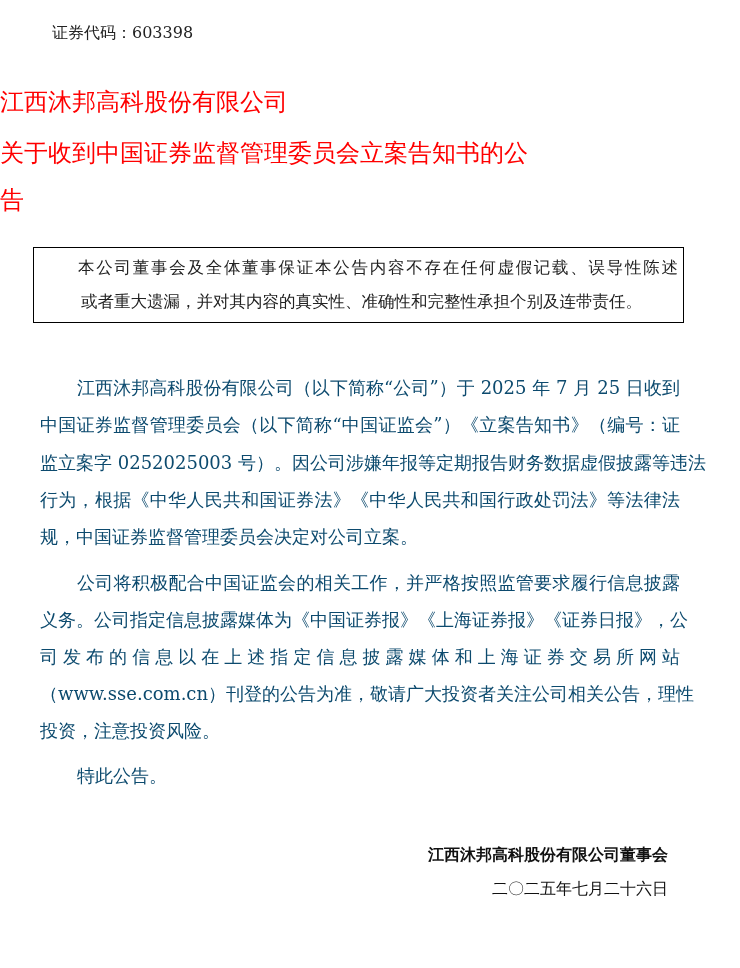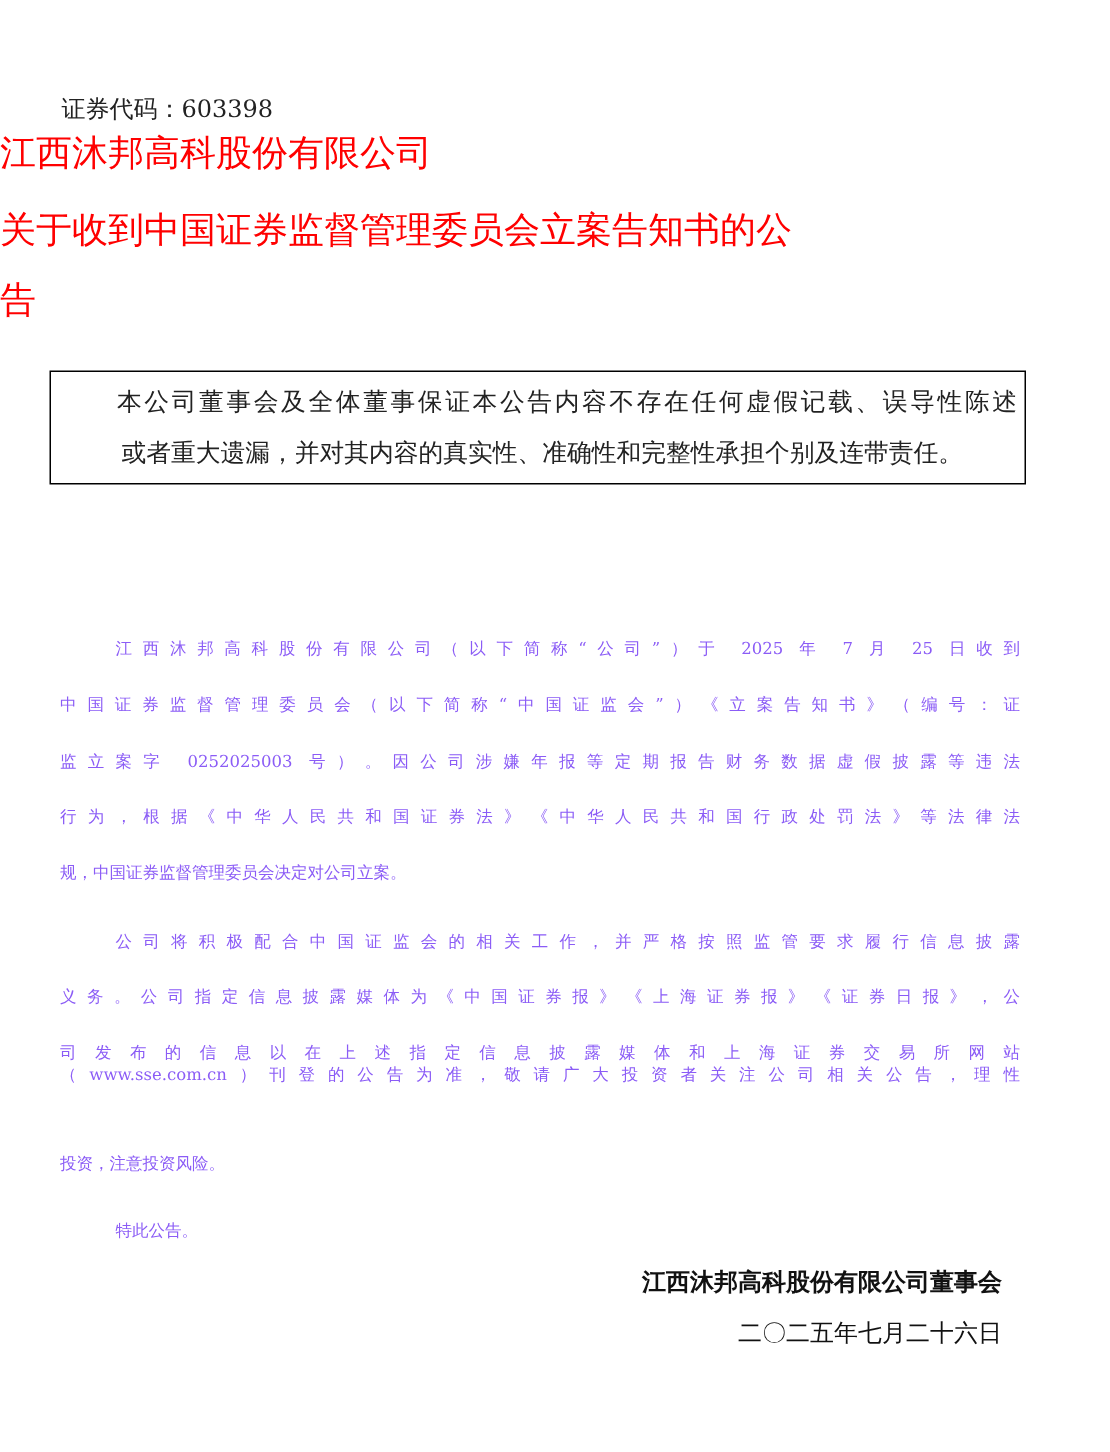--- a/index.html
+++ b/index.html
@@ -6,21 +6,21 @@
   body {
     width: 740px; height: 968px; position: relative; overflow: hidden;
     font-family: "DejaVu Serif", "Liberation Serif", serif;
     color: #1a1a1a;
   }
   .header-row {
     position: absolute; top: 20px; left: 0; width: 740px; height: 26px;
     font-size: 16px; line-height: 26px; color: #222;
   }
   .header-row span { position: absolute; top: 0; white-space: nowrap; }
-  .h-code { left: 41px; margin-top: 40px; }
+  .h-code { left: 52px; }
   .h-name { left: 285px; }
   .h-num  { left: 520px; }
 
   .title {
     position: absolute; left: 0; width: 624px; 
     color: #ff0000; font-family: "DejaVu Sans", "Liberation Sans", sans-serif;
     font-size: 24px; line-height: 34px; white-space: nowrap;
   }
   .t1 { top: 85px; }
   .t2 { top: 136px; }
@@ -31,22 +31,22 @@
     border: 1.5px solid #000;
   }
   .notice-line {
     position: absolute; left: 0; width: 649px; font-size: 16.5px; line-height: 24px;
     white-space: nowrap; color: #222;
   }
   .nl1 { top: 8px; left: 44px; width: 600px; text-align: justify; text-align-last: justify; }
   .nl2 { top: 42px; left: 8px; margin-left: 39px; }
 
   .para-line {
-    position: absolute; left: 40px; width: 640px; font-size: 11px; line-height: 24px;
-    white-space: nowrap; color: #8b5cf6; text-align: justify; text-align-last: justify; margin-top: 45px;
+    position: absolute; left: 40px; width: 640px; font-size: 18px; line-height: 24px;
+    white-space: nowrap; color: #0c4a6e; text-align: justify; text-align-last: justify;
   }
   .para-line.last { text-align-last: left; }
   .para-line.indent { left: 77px; width: 603px; }
 
   .sign {
     position: absolute; right: 72px; font-family: "DejaVu Sans", "Liberation Sans", sans-serif;
     font-size: 16px; line-height: 24px; color: #111; white-space: nowrap; font-weight: bold;
   }
   .s1 { top: 843px; }
   .s2 { top: 877px; font-weight: normal; }
@@ -72,20 +72,20 @@
   <div class="para-line" style="top:413px">中国证券监督管理委员会（以下简称“中国证监会”）《立案告知书》（编号：证</div>
   <div class="para-line" style="top:451px">监立案字 0252025003 号）。因公司涉嫌年报等定期报告财务数据虚假披露等违法</div>
   <div class="para-line" style="top:488px">行为，根据《中华人民共和国证券法》《中华人民共和国行政处罚法》等法律法</div>
   <div class="para-line last" style="top:525px">规，中国证券监督管理委员会决定对公司立案。</div>
 </div>
 
 <div>
   <div class="para-line indent" style="top:571px">公司将积极配合中国证监会的相关工作，并严格按照监管要求履行信息披露</div>
   <div class="para-line" style="top:608px">义务。公司指定信息披露媒体为《中国证券报》《上海证券报》《证券日报》，公</div>
   <div class="para-line" style="top:645px">司发布的信息以在上述指定信息披露媒体和上海证券交易所网站</div>
-  <div class="para-line" style="top:660px">（www.sse.com.cn）刊登的公告为准，敬请广大投资者关注公司相关公告，理性</div>
+  <div class="para-line" style="top:682px">（www.sse.com.cn）刊登的公告为准，敬请广大投资者关注公司相关公告，理性</div>
   <div class="para-line last" style="top:719px">投资，注意投资风险。</div>
 </div>
 
 <div class="para-line indent last" style="top:764px">特此公告。</div>
 
 <div class="sign s1">江西沐邦高科股份有限公司董事会</div>
 <div class="sign s2">二〇二五年七月二十六日</div>
 
 </body></html>

